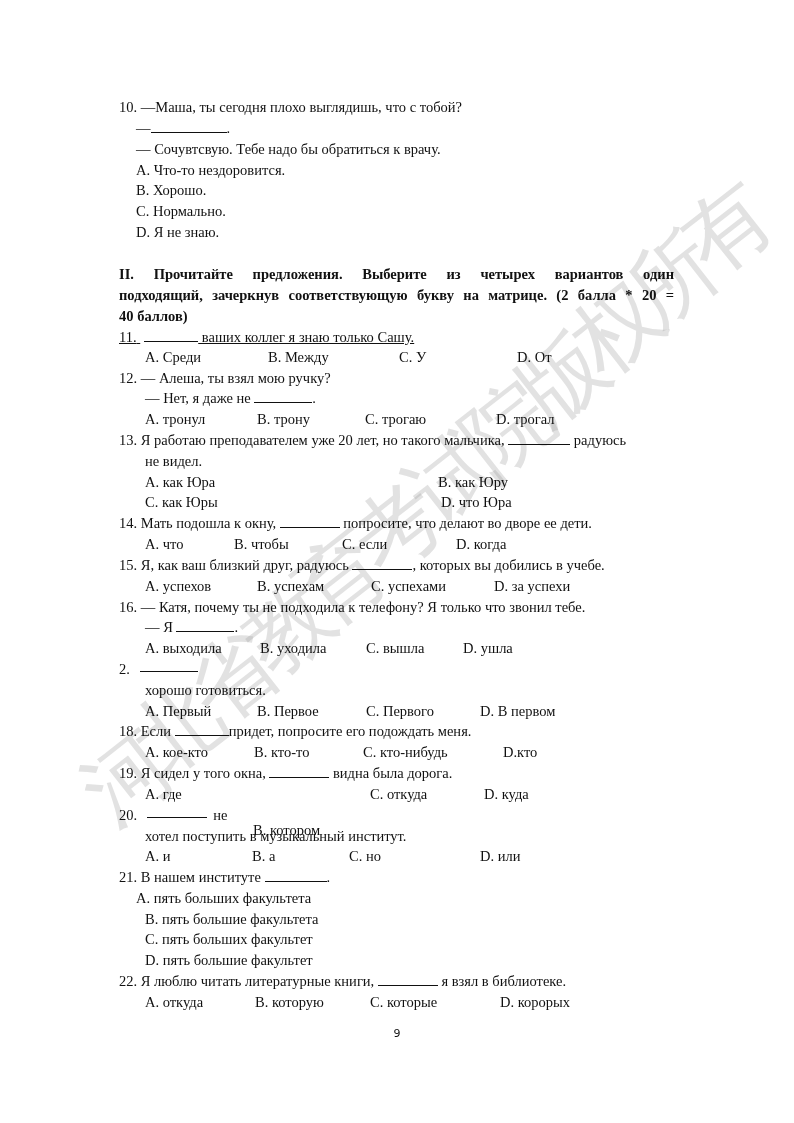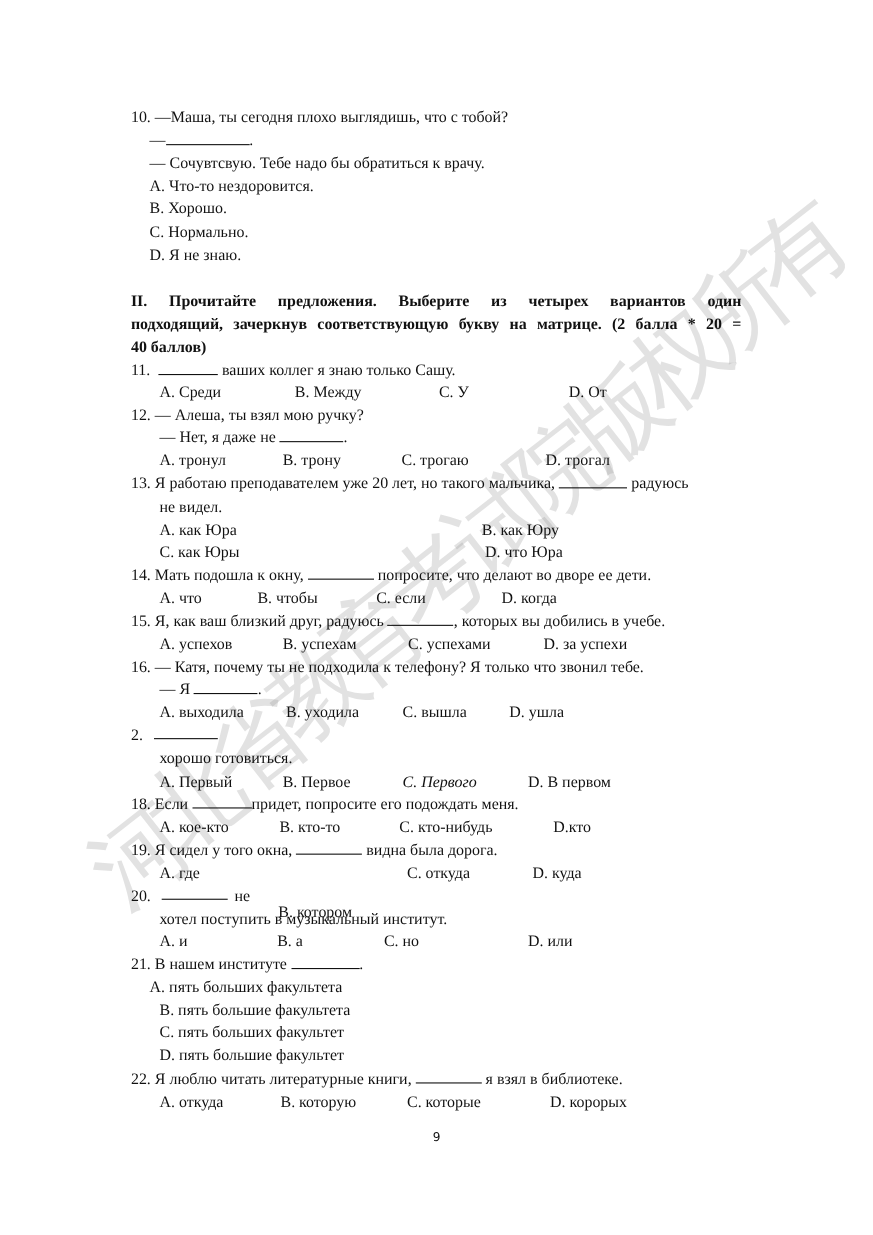--- a/index.html
+++ b/index.html
@@ -51,21 +51,21 @@
     <div class="ln" style="left:136px;top:222px;">D. Я не знаю.</div>
   </div>
 
   <div>
     <div class="ln bold justify" style="left:119px;top:264px;width:555px;">II. Прочитайте предложения. Выберите из четырех вариантов один</div>
     <div class="ln bold justify" style="left:119px;top:285px;width:555px;">подходящий, зачеркнув соответствующую букву на матрице. (2 балла * 20 =</div>
     <div class="ln bold" style="left:119px;top:306px;">40 баллов)</div>
   </div>
 
   <div>
-    <div class="ln" style="left:119px;top:327px;">
+    <div class="ln" style="left:119px;top:327px;text-decoration:underline;">
       <span>11.</span>
       <span class="blank" style="width:54px;margin-left:4px;"></span><span> ваших коллег я знаю только Сашу.</span>
     </div>
     <div class="ln" style="left:145px;top:347px;">A. Среди</div>
     <div class="ln" style="left:268px;top:347px;">B. Между</div>
     <div class="ln" style="left:399px;top:347px;">C. У</div>
     <div class="ln" style="left:517px;top:347px;">D. От</div>
   </div>
 
   <div>
@@ -131,21 +131,21 @@
   </div>
 
   <div>
     <div class="ln" style="left:119px;top:659px;width:555px;display:flex;">
       <span style="margin-right:10px;">2.</span>
       <span class="blank" style="width:58px;margin-right:6px;"></span>
     </div>
     <div class="ln" style="left:145px;top:680px;">хорошо готовиться.</div>
     <div class="ln" style="left:145px;top:701px;">A. Первый</div>
     <div class="ln" style="left:257px;top:701px;">B. Первое</div>
-    <div class="ln" style="left:366px;top:701px;font-style:italic;">C. Первого</div>
+    <div class="ln" style="left:366px;top:701px;">C. Первого</div>
     <div class="ln" style="left:480px;top:701px;">D. В первом</div>
   </div>
 
   <div>
     <div class="ln" style="left:119px;top:721px;">
       <span>18.</span>
       <span>Если </span><span class="blank" style="width:54px;"></span><span>придет, попросите его подождать меня.</span>
     </div>
     <div class="ln" style="left:145px;top:742px;">A. кое-кто</div>
     <div class="ln" style="left:254px;top:742px;">B. кто-то</div>

